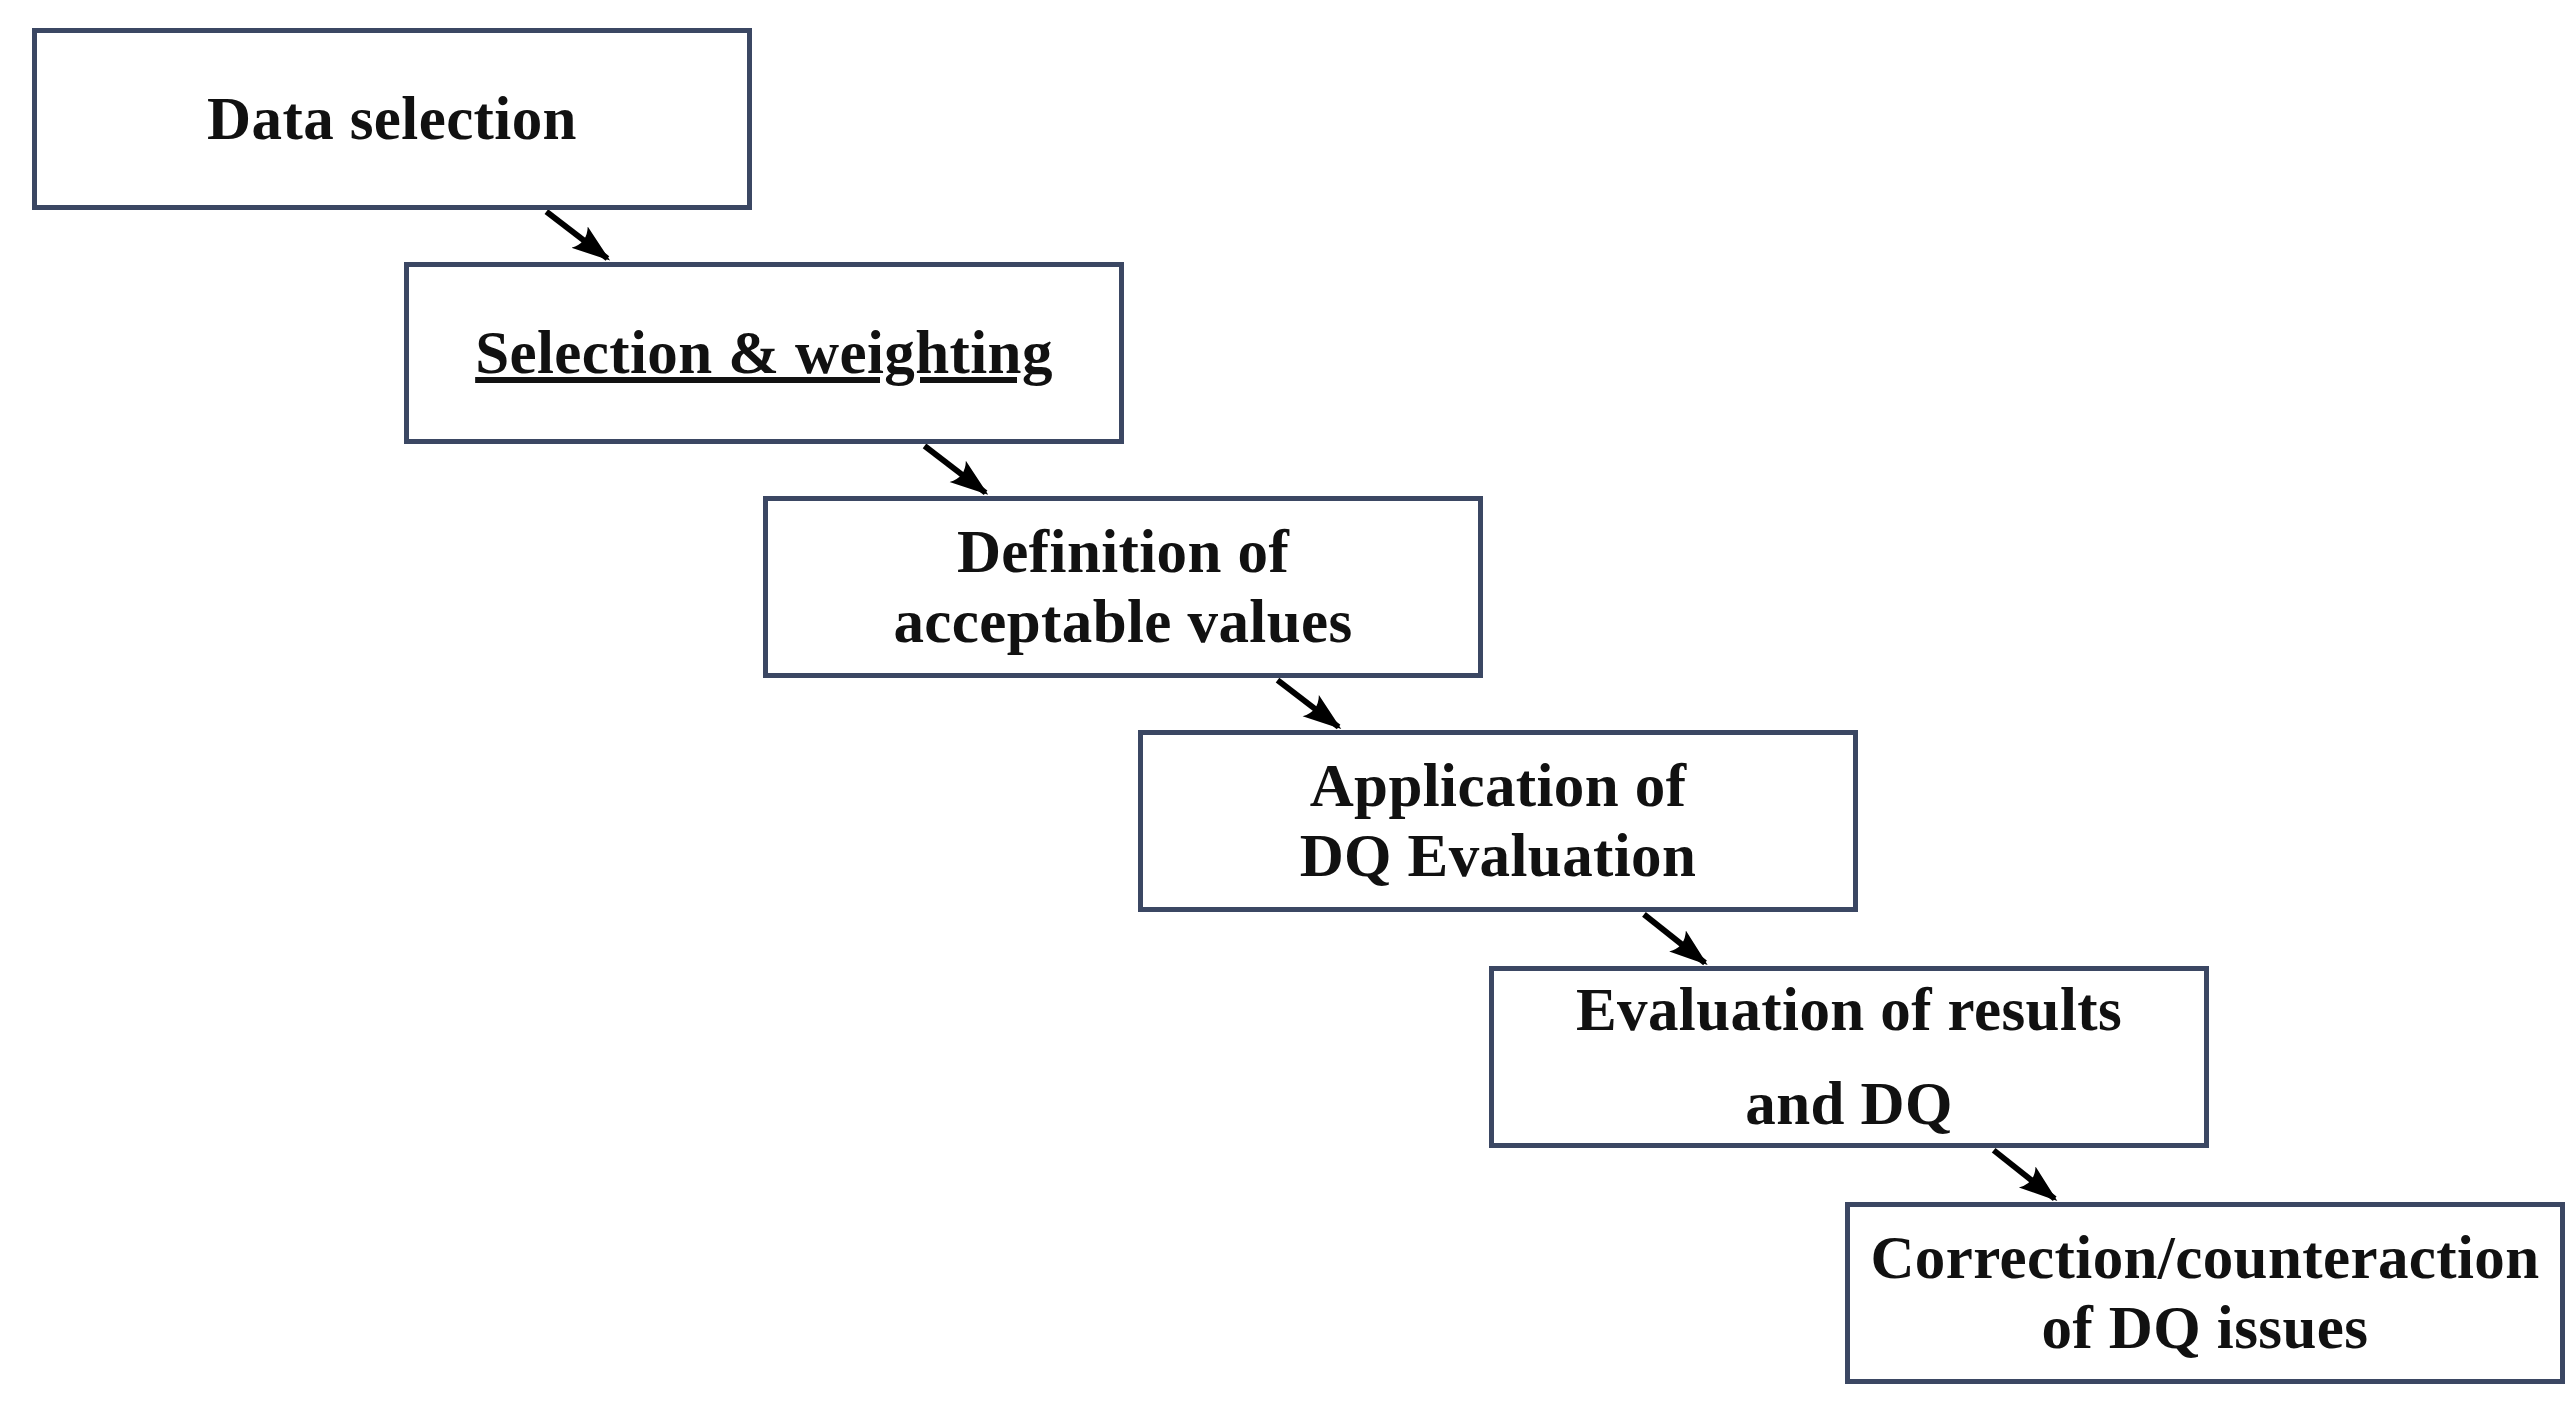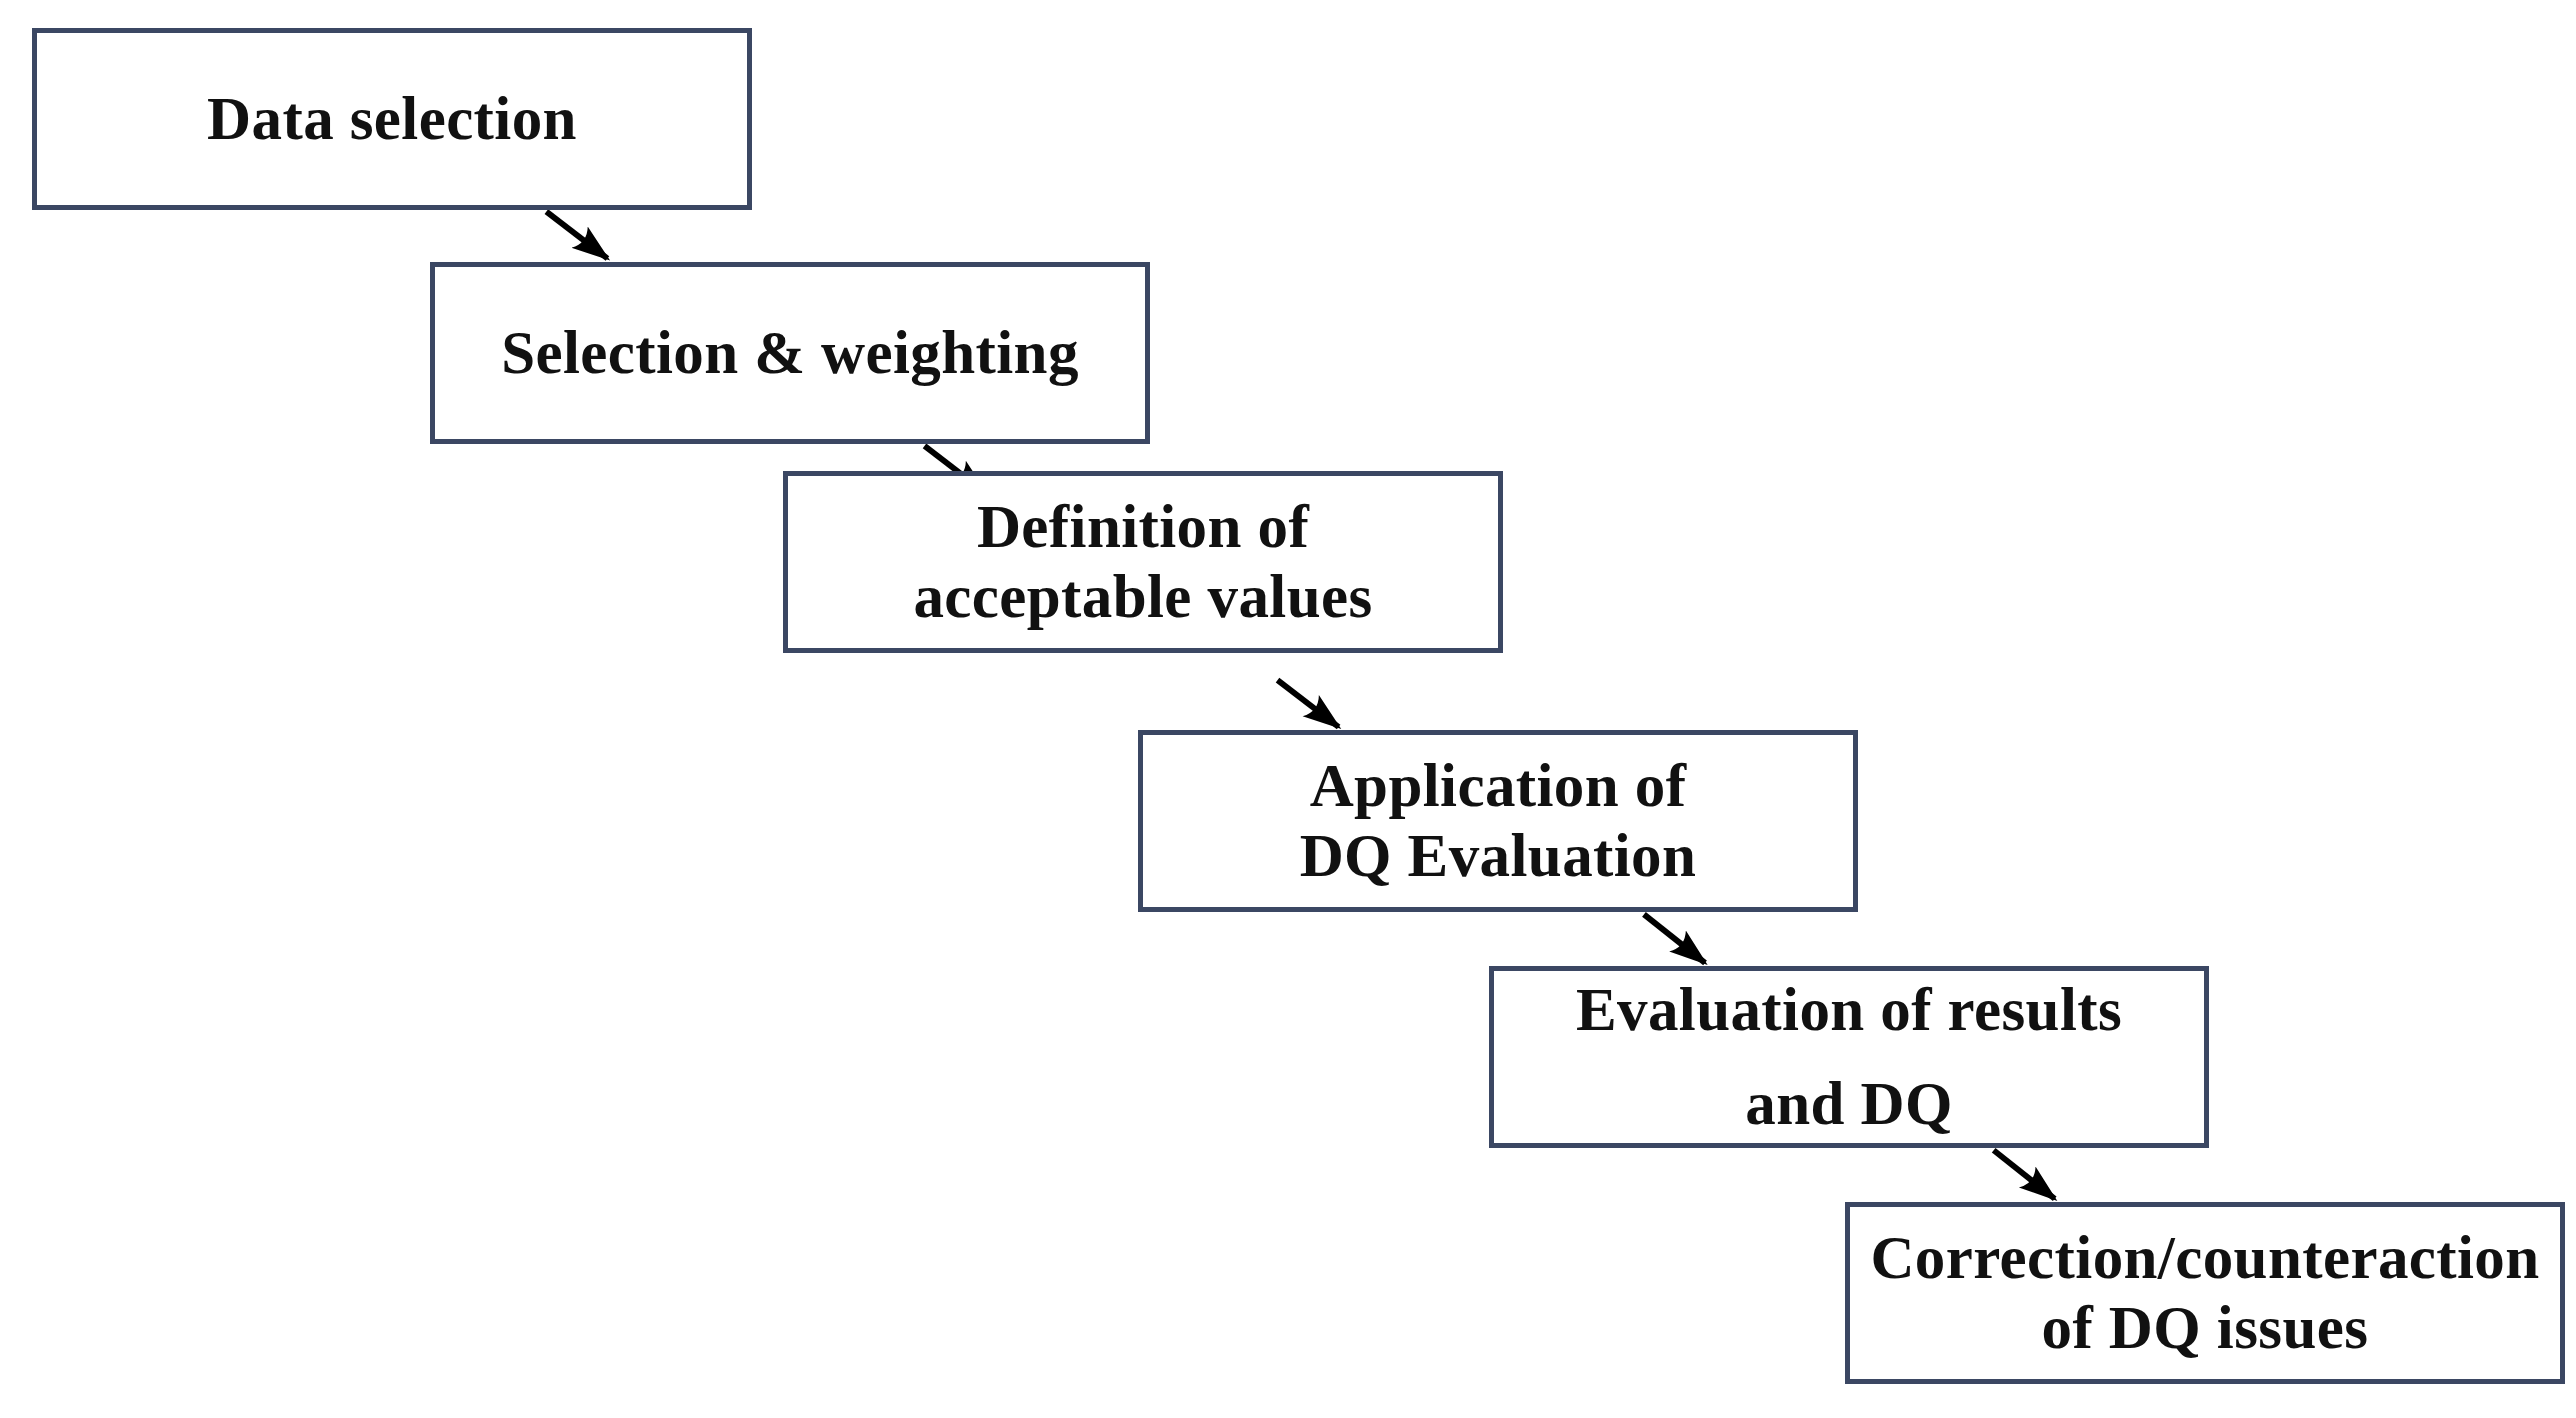--- a/index.html
+++ b/index.html
@@ -37,22 +37,22 @@
     align-items: center;
     justify-content: center;
     text-align: center;
     font-weight: bold;
     font-size: 61px;
     line-height: 70px;
     color: #111111;
     letter-spacing: 0.4px;
   }
   .n1 { left: 32px;   top: 28px; }
-  .n2 { left: 430px;  top: 262px; }
-  .n3 { left: 763px;  top: 471px; margin-left: 20px; }
+  .n2 { left: 404px;  top: 262px; text-decoration: underline; }
+  .n3 { left: 763px;  top: 496px; }
   .n4 { left: 1138px; top: 730px; text-align: center; }
   .n5 { left: 1489px; top: 966px; gap: 24px; }
   .n6 { left: 1845px; top: 1202px; }
   .node-line { display: block; white-space: nowrap; }
 </style>
 </head>
 <body>
 
 <div class="canvas">
 

